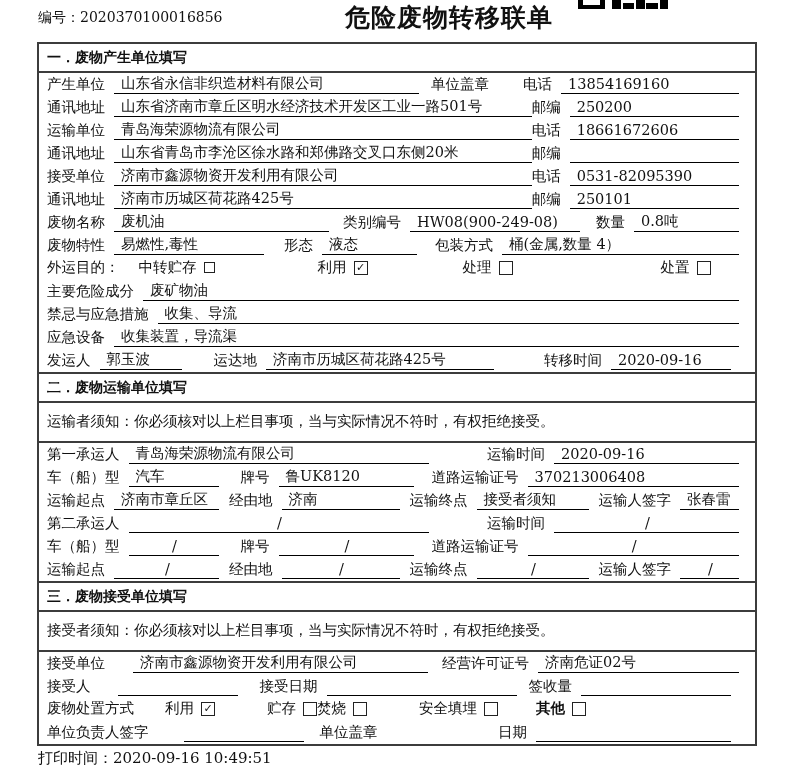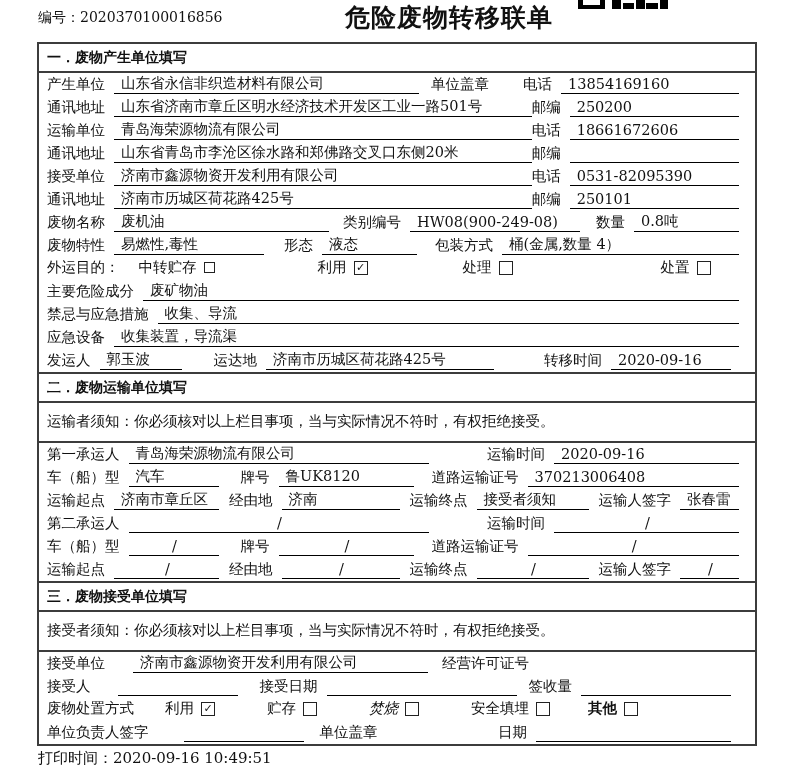--- a/index.html
+++ b/index.html
@@ -215,20 +215,21 @@
       <span class="val grow" style="text-align:center;">/</span>
     </div>
 
     <div class="sec-header mid">三．废物接受单位填写</div>
     <div class="notice">接受者须知：你必须核对以上栏目事项，当与实际情况不符时，有权拒绝接受。</div>
 
     <div class="row">
       <span class="lbl" style="margin-right:28px;">接受单位</span>
       <span class="val" style="width:295px;">济南市鑫源物资开发利用有限公司</span>
       <span class="lbl" style="margin-left:14px;">经营许可证号</span>
+      <span class="val grow">济南危证02号</span>
     </div>
 
     <div class="row">
       <span class="lbl">接受人</span>
       <span class="val" style="width:120px;margin-left:18px;"></span>
       <span class="lbl" style="margin-left:22px;">接受日期</span>
       <span class="val" style="width:190px;"></span>
       <span class="lbl pin">签收量</span>
       <span class="val" style="width:150px;margin-right:8px;"></span>
     </div>
@@ -236,21 +237,21 @@
     <div class="row" style="align-items:center;">
       <span class="lbl">废物处置方式</span>
       <span class="cbg" style="margin-left:22px;">
           <span>利用</span>
           <span class="cb">✓</span>
         </span>
       <span class="cbg" style="margin-left:52px;">
           <span>贮存</span>
           <span class="cb"></span>
         </span>
-      <span class="cbg" style="margin-left:52px;font-style:italic;">
+      <span class="cbg" style="">
           <span>焚烧</span>
           <span class="cb"></span>
         </span>
       <span class="cbg" style="margin-left:52px;">
           <span>安全填埋</span>
           <span class="cb"></span>
         </span>
       <span class="cbg" style="margin-left:38px;font-weight:bold;">
           <span>其他</span>
           <span class="cb"></span>

